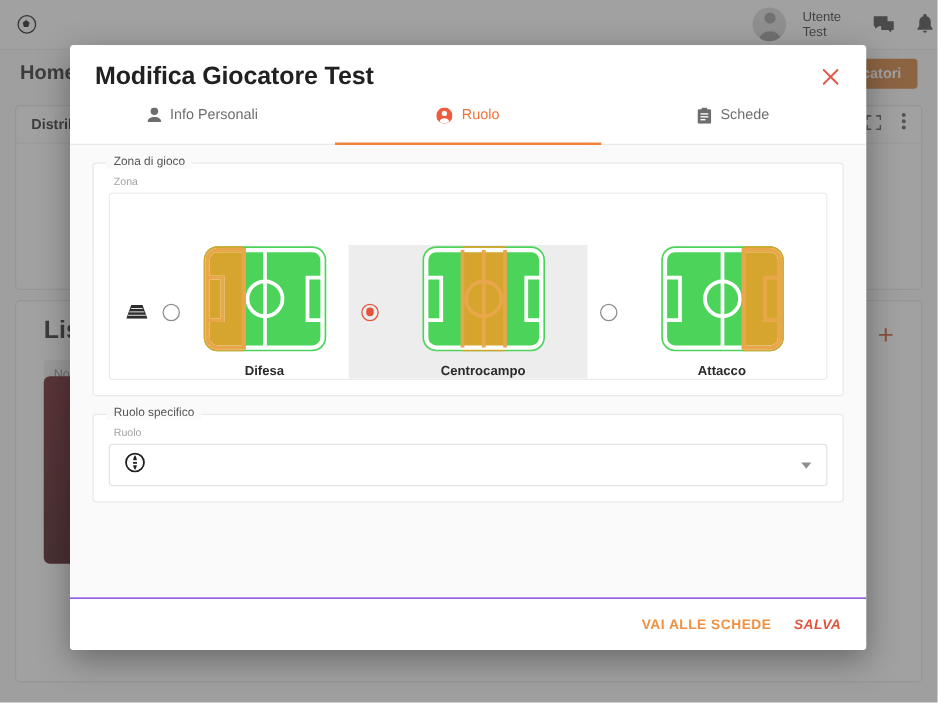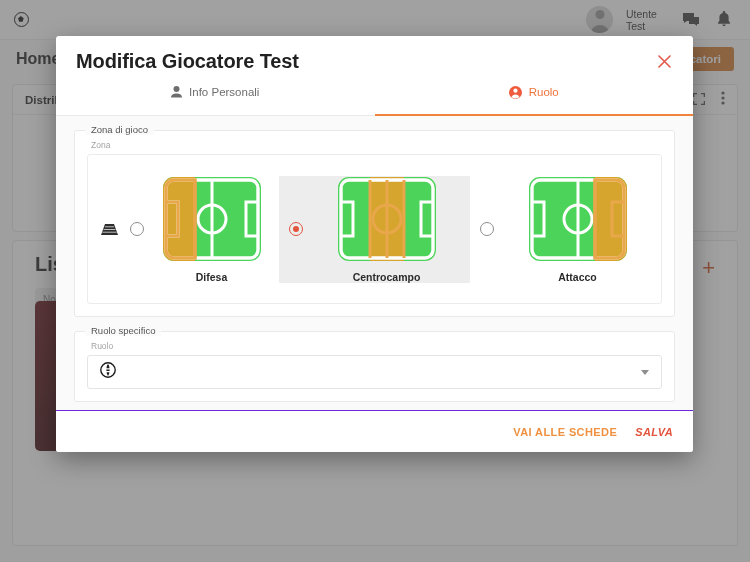--- a/index.html
+++ b/index.html
@@ -32,21 +32,21 @@
     width: 5.6px; height: 5.6px; background: #1d1d1d;
     clip-path: polygon(50% 0%, 100% 38%, 81% 100%, 19% 100%, 0% 38%);
   }
   .logo-text {
     font-family: "DejaVu Sans", sans-serif;
     font-size: 20px; font-weight: 700; color: #c4452c;
     letter-spacing: -0.6px; line-height: 1;
   }
   .topbar-right {
     margin-left: auto; display: flex; align-items: center;
-    gap: 13px; padding-right: 16px;
+    gap: 13px; 
   }
   .avatar {
     width: 27px; height: 27px; border-radius: 50%;
     background: #d9d9d9; position: relative; overflow: hidden;
   }
   .avatar::before {
     content: ""; position: absolute; left: 50%; top: 4px;
     transform: translateX(-50%);
     width: 9px; height: 9px; border-radius: 50%; background: #9b9b9b;
   }
@@ -114,21 +114,21 @@
     position: absolute; left: 22px; top: 60px;
     width: 128px; height: 150px; border-radius: 5px;
     background: linear-gradient(150deg, #6d2026 0%, #50171c 55%, #3e1216 100%);
   }
 
   .dimmer { position: absolute; inset: 0; background: rgba(74,74,74,0.52); }
 
   
   .modal {
     position: absolute; left: 56px; top: 36px;
-    width: 637px; height: 416px;
+    width: 637px; height: 484px;
     background: #ffffff; border-radius: 3px;
     box-shadow: 0 8px 26px rgba(0,0,0,0.35);
     display: flex; flex-direction: column;
     overflow: hidden;
   }
   .modal-title-row {
     height: 50px; display: flex; align-items: center;
     padding: 0 18px 0 20px; flex: none;
   }
   .modal-title { font-size: 20px; font-weight: 600; color: #212121; letter-spacing: -0.1px; }
@@ -167,21 +167,21 @@
   .fieldset > .legend {
     position: absolute; top: -7px; left: 10px;
     background: #fafafa; padding: 0 6px;
     font-size: 9.5px; color: #555555;
   }
   .sub-label {
     font-size: 8.5px; color: #a3a3a3; padding: 9px 0 4px 4px;
   }
 
   .zone-row {
-    display: flex; align-items: center; height: 150px;
+    display: flex; align-items: flex-end; height: 150px;
     border: 1px solid #ececec; border-radius: 3px; overflow: hidden;
   }
   .zone-option {
     flex: 1 1 0; display: flex; align-items: center;
     gap: 10px; padding: 0 10px;
   }
   .zone-option.selected { background: #ededed; }
   .zone-left-icon { width: 22px; display: flex; justify-content: center; }
   .stand-icon { width: 17px; height: 11px; }
   .radio {
@@ -321,20 +321,32 @@
       </div>
       <div class="tab active">
         <span>
           <svg width="13" height="13" viewBox="0 0 13 13">
             <circle cx="6.5" cy="6.5" r="6.5" fill="#ef5b3c"></circle>
             <circle cx="6.5" cy="4.7" r="2.1" fill="#ffffff"></circle>
             <path d="M2.6 11.1c.5-1.7 2-2.6 3.9-2.6s3.4.9 3.9 2.6a6.4 6.4 0 0 1-7.8 0z" fill="#ffffff"></path>
           </svg>
         </span>
         <span>Ruolo</span>
+      </div>
+      <div class="tab">
+        <span>
+          <svg width="11" height="13" viewBox="0 0 11 13">
+            <rect x="0" y="1.3" width="11" height="11.7" rx="1.2" fill="#6e6e6e"></rect>
+            <rect x="3.3" y="0" width="4.4" height="2.6" rx="0.8" fill="#6e6e6e"></rect>
+            <rect x="2.4" y="4.6" width="6.2" height="1.1" fill="#ffffff"></rect>
+            <rect x="2.4" y="6.9" width="6.2" height="1.1" fill="#ffffff"></rect>
+            <rect x="2.4" y="9.2" width="4" height="1.1" fill="#ffffff"></rect>
+          </svg>
+        </span>
+        <span>Schede</span>
       </div>
     </div>
 
     <div class="modal-body">
 
       <div class="fieldset">
         <span class="legend">Zona di gioco</span>
         <div class="sub-label">Zona</div>
 
         <div class="zone-row">

